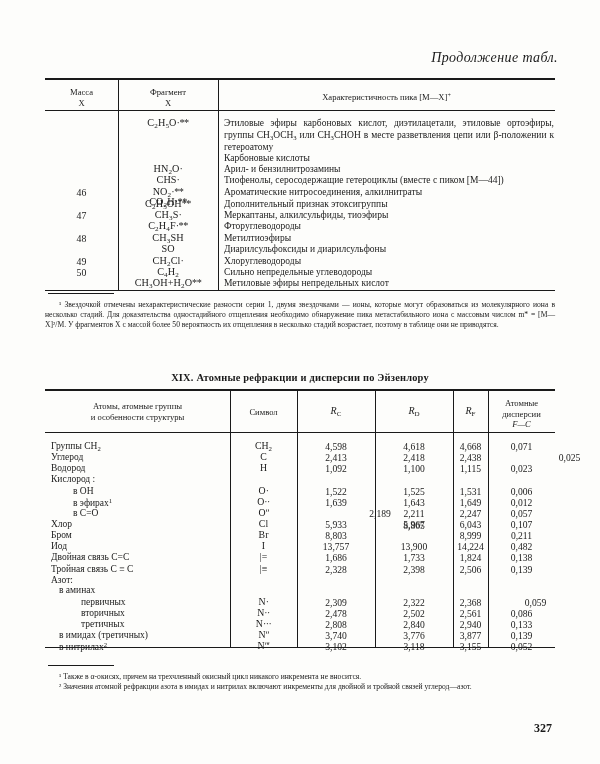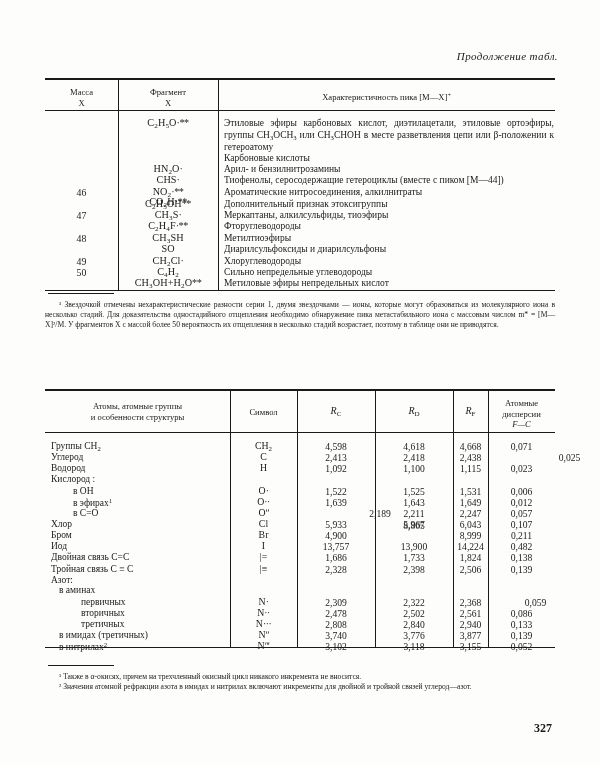--- a/index.html
+++ b/index.html
@@ -19,21 +19,21 @@
     position: absolute;
     left: 0; top: 0;
     width: 600px; height: 764px;
     background: #fdfdfb;
   }
   .continued {
     position: absolute;
     right: 42px;
     top: 50px;
     font-style: italic;
-    font-size: 11px;
+    font-size: 14px;
     letter-spacing: 0.4px;
     white-space: nowrap;
   }
 
   
   .tbl {
     position: absolute;
     border-collapse: collapse;
     font-size: 9.3px;
     line-height: 1.22;
@@ -171,20 +171,21 @@
         <div class="col-frag formula t1row" style="top: 199px;">CH<sub>3</sub>OH+H<sub>2</sub>O<span class="star">**</span></div>
         <div class="col-desc desc t1row" style="top: 200px; padding-left: 6px; width: 330px;">Метиловые эфиры непредельных кислот</div>
       </div>
   </div>
 
   <div class="fn-rule" style="left:48px; top:293px; width:66px;"></div>
   <div class="footnote" style="left:45px; top:300px; width:510px;">
     <p>¹ Звездочкой отмечены нехарактеристические разности серии 1, двумя звездочками — ионы, которые могут образоваться из молекулярного иона в несколько стадий. Для доказательства одностадийного отщепления необходимо обнаружение пика метастабильного иона с массовым числом m* = [M—X]²/M. У фрагментов X с массой более 50 вероятность их отщепления в несколько стадий возрастает, поэтому в таблице они не приводятся.</p>
   </div>
 
+  <div id="t2title">XIX. Атомные рефракции и дисперсии по Эйзенлору</div>
 
   <div id="t2" class="tbl">
     <div class="rule-top" style="top:0px; width:510px;"></div>
     <div class="rule-mid" style="top:43px; width:510px;"></div>
     <div class="rule-bot" style="top:258px; width:510px;"></div>
 
     <div class="vrule" style="left:185px; top:2px; height:256px;"></div>
     <div class="vrule" style="left:252px; top:2px; height:256px;"></div>
     <div class="vrule" style="left:330px; top:2px; height:256px;"></div>
     <div class="vrule" style="left:408px; top:2px; height:256px;"></div>
@@ -251,21 +252,21 @@
         <div class="t2num" style="top: 119px; left: 408px; width: 35px;">2,247</div>
         <div class="t2num" style="top: 119px; left: 443px; width: 67px;">0,057</div>
         <div class="t2label" style="top: 130px; left: 6px;">Хлор</div>
         <div class="t2sym" style="top: 129px; left: 185px; width: 67px;">Cl</div>
         <div class="t2num" style="top: 130px; left: 252px; width: 78px;">5,933</div>
         <div class="t2num" style="top: 130px; left: 330px; width: 78px;">5,967</div>
         <div class="t2num" style="top: 130px; left: 408px; width: 35px;">6,043</div>
         <div class="t2num" style="top: 130px; left: 443px; width: 67px;">0,107</div>
         <div class="t2label" style="top: 141px; left: 6px;">Бром</div>
         <div class="t2sym" style="top: 140px; left: 185px; width: 67px;">Br</div>
-        <div class="t2num" style="top: 141px; left: 252px; width: 78px;">4,900</div>
+        <div class="t2num" style="top: 141px; left: 252px; width: 78px;">8,803</div>
         <div class="t2num" style="top: 131px; left: 330px; width: 78px;">8,865</div>
         <div class="t2num" style="top: 141px; left: 408px; width: 35px;">8,999</div>
         <div class="t2num" style="top: 141px; left: 443px; width: 67px;">0,211</div>
         <div class="t2label" style="top: 152px; left: 6px;">Иод</div>
         <div class="t2sym" style="top: 151px; left: 185px; width: 67px;">I</div>
         <div class="t2num" style="top: 152px; left: 252px; width: 78px;">13,757</div>
         <div class="t2num" style="top: 152px; left: 330px; width: 78px;">13,900</div>
         <div class="t2num" style="top: 152px; left: 408px; width: 35px;">14,224</div>
         <div class="t2num" style="top: 152px; left: 443px; width: 67px;">0,482</div>
         <div class="t2label" style="top: 163px; left: 6px;">Двойная связь C=C</div>

